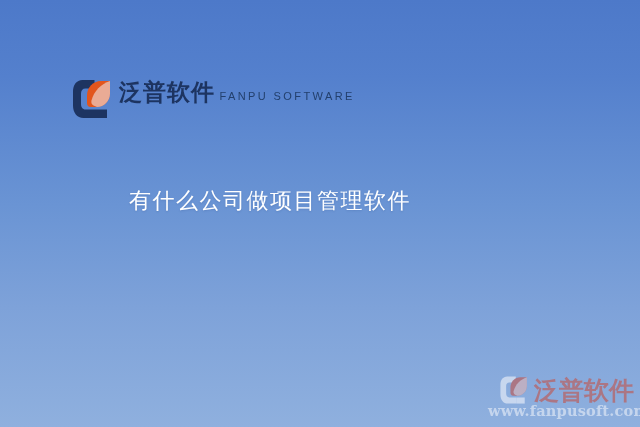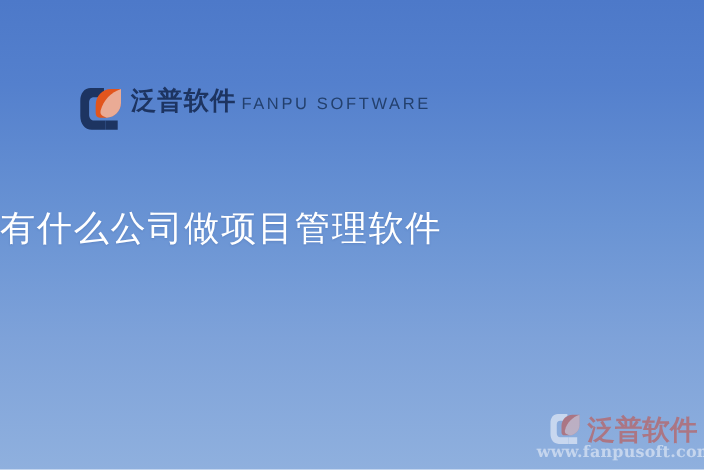--- a/index.html
+++ b/index.html
@@ -33,35 +33,36 @@
     font-family:"DejaVu Sans", sans-serif;
     font-size:23px;
     font-weight:700;
     letter-spacing:1px;
     color:#1d3461;
     line-height:26px;
     white-space:nowrap;
   }
   #brand-en {
     font-family:"Liberation Sans", sans-serif;
-    font-size:15px;
+    font-size:11px;
     letter-spacing:2.4px;
     color:#23406d;
     line-height:12px;
     margin-top:14px;
     white-space:nowrap;
   }
 
   
   #headline {
     position:absolute;
     left:0; top:186px;
     width:540px;
+    text-align:center;
     font-family:"DejaVu Serif", "Liberation Serif", serif;
-    font-size:32px;
+    font-size:22px;
     font-weight:400;
     letter-spacing:1.5px;
     color:#ffffff;
     white-space:nowrap;
     text-shadow:0 1px 2px rgba(40,70,130,0.20);
   }
 
   
   #watermark {
     position:absolute;

